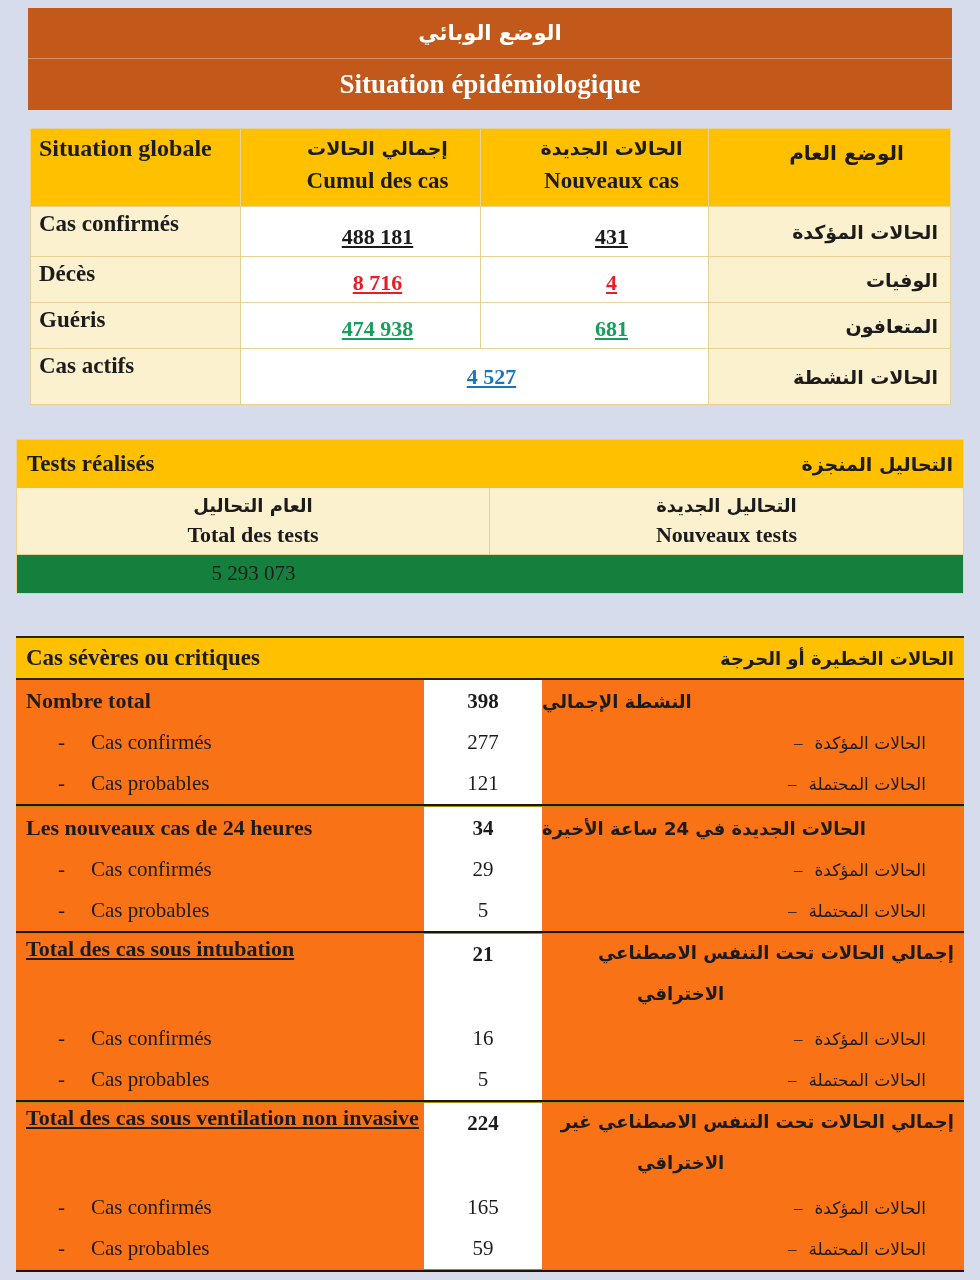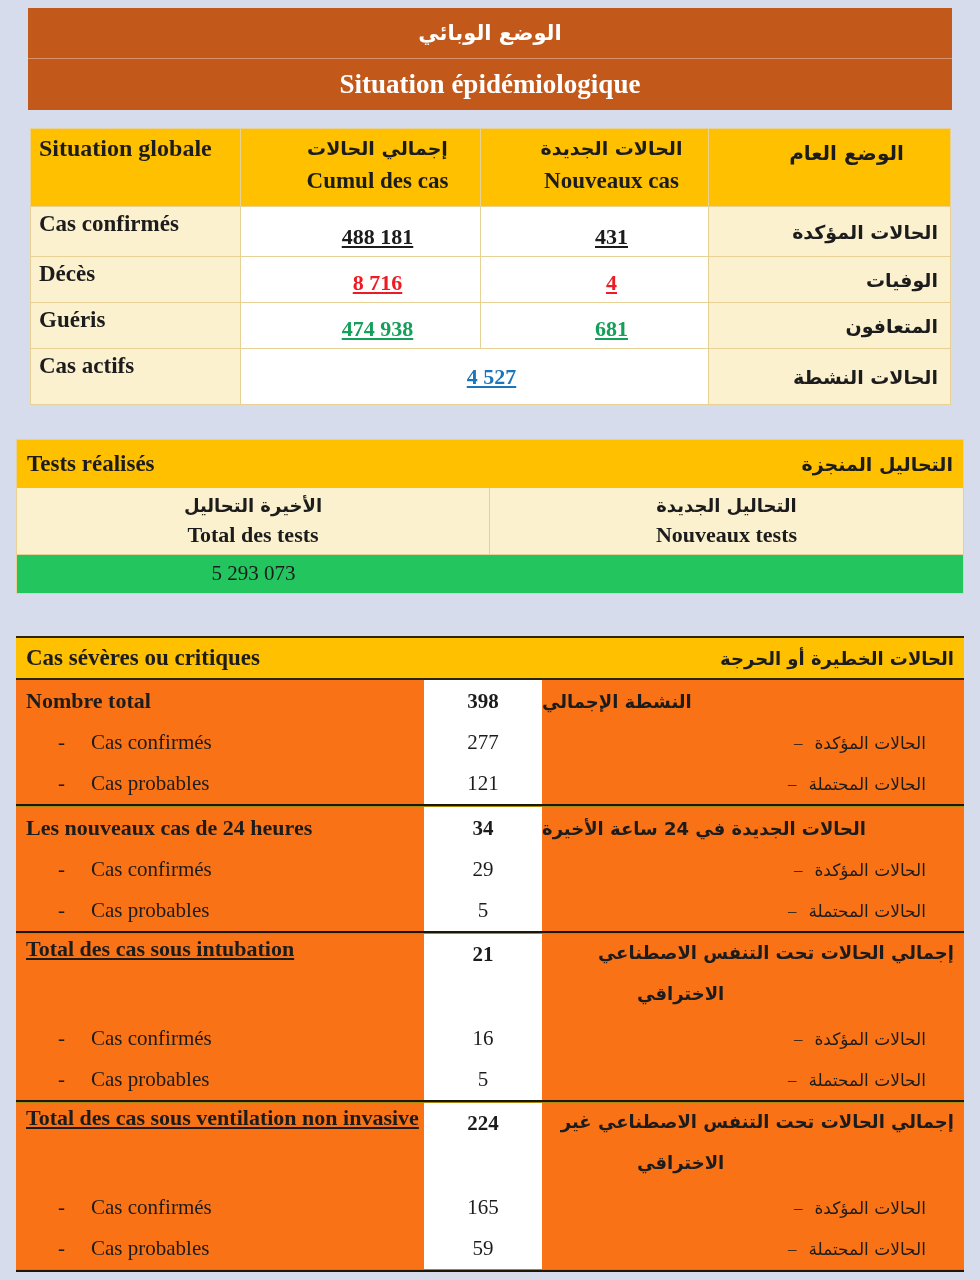--- a/index.html
+++ b/index.html
@@ -38,21 +38,21 @@
   
   .tests { margin:34px 16px 12px; width:948px; border:1px solid #e8d195; }
   .tests-head { height:48px; background:#ffc000; display:flex; align-items:center; justify-content:space-between; }
   .tests-head .fr { font-size:23px; font-weight:700; padding-left:10px; }
   .tests-head .ar { font-size:19px; font-weight:700; padding-right:10px; }
   .tests-sub { display:flex; background:#fcf1cf; }
   .tests-sub .cell { width:50%; height:66px; text-align:center; border-right:1px solid #e8d195; }
   .tests-sub .cell:last-child { border-right:none; }
   .tests-sub .ar { font-size:18px; font-weight:700; margin-top:7px; }
   .tests-sub .fr { font-size:22px; font-weight:700; margin-top:6px; }
-  .tests-vals { display:flex; background:#22c55e; border-top:1px solid #e8d195; }
+  .tests-vals { display:flex; background:#15803d; border-top:1px solid #e8d195; }
   .tests-vals .cell { width:50%; height:38px; text-align:center; font-size:21px; line-height:36px; border-right:1px solid #e8d195; }
   .tests-vals .cell:last-child { border-right:none; }
 
   
   .severe { margin:42px 16px 0; width:948px; }
   .severe-head { height:44px; background:#ffc000; border-top:2px solid #2b2405; border-bottom:2px solid #2b2405;
                  display:flex; align-items:center; justify-content:space-between; }
   .severe-head .fr { font-size:23px; font-weight:700; padding-left:10px; }
   .severe-head .ar { font-size:18px; font-weight:700; padding-right:10px; }
   .srow { display:grid; grid-template-columns:408px 118px 422px; background:#f97316; }
@@ -124,21 +124,21 @@
 </tbody>
   </table>
 
 <div class="tests">
   <div class="tests-head">
     <div class="fr">Tests réalisés</div>
     <div class="ar">التحاليل المنجزة</div>
   </div>
   <div class="tests-sub">
     <div class="cell">
-      <div class="ar">الأخيرة التحاليل</div>
+      <div class="ar">العام التحاليل</div>
       <div class="fr">Total des tests</div>
     </div>
     <div class="cell">
       <div class="ar">التحاليل الجديدة</div>
       <div class="fr">Nouveaux tests</div>
     </div>
   </div>
   <div class="tests-vals">
     <div class="cell">5 293 073</div>
   </div>

